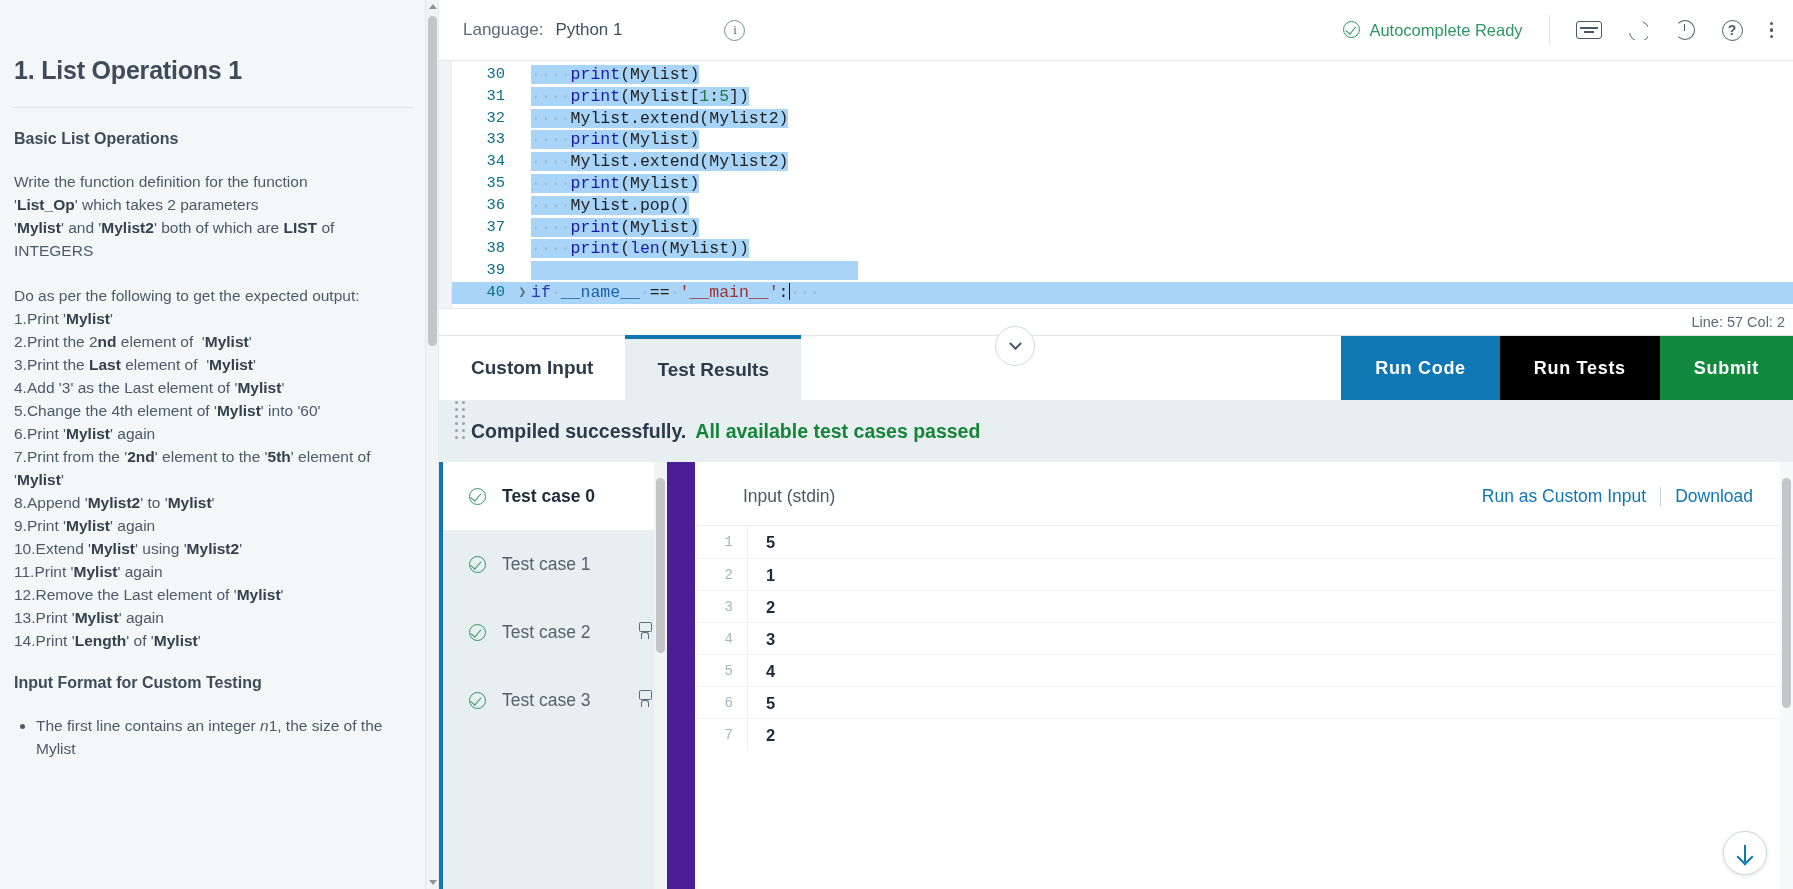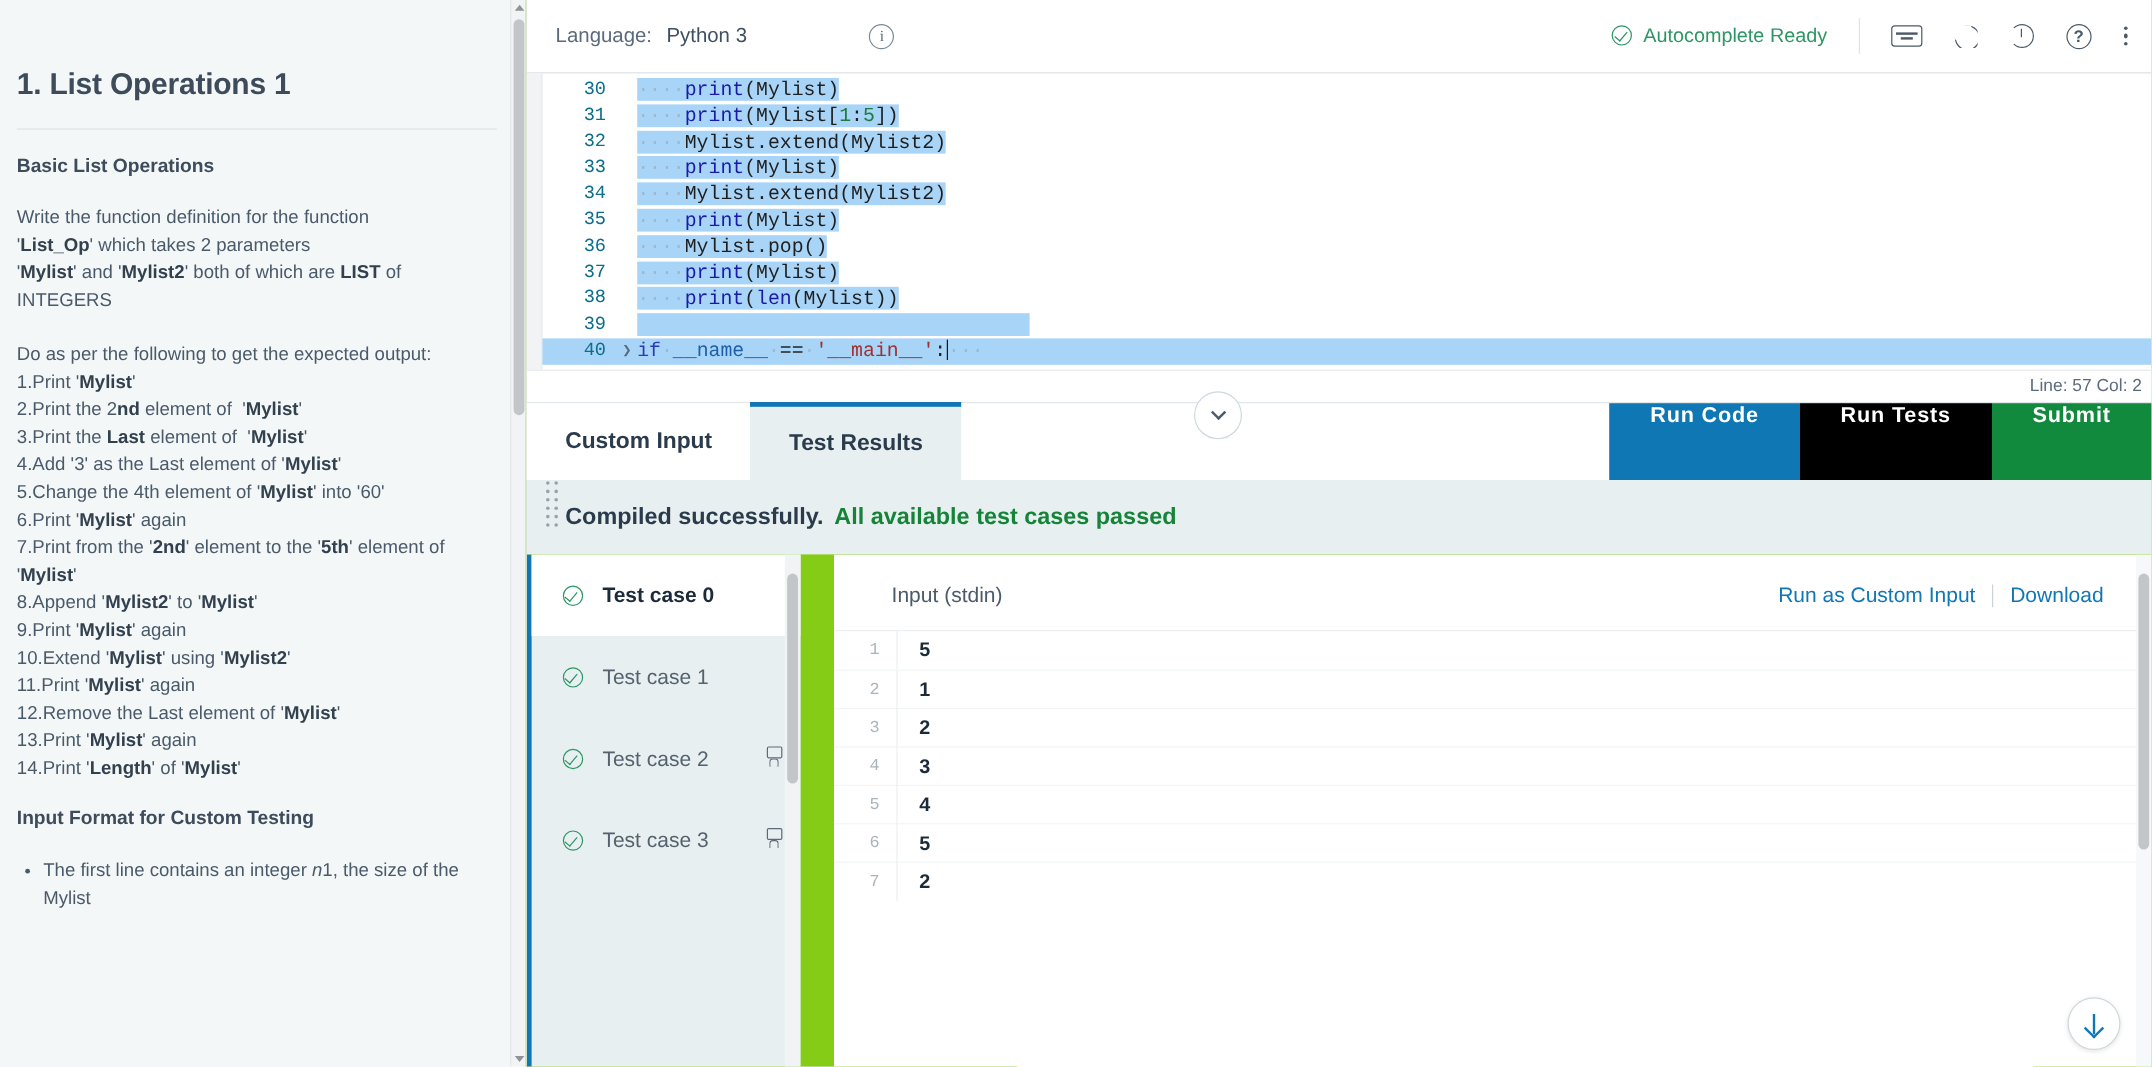--- a/index.html
+++ b/index.html
@@ -62,21 +62,21 @@
     position: absolute; left: 455px; top: 398px; width: 10px; height: 44px;
     display: grid; grid-template-columns: 3px 3px; gap: 4px;
     align-content: center; justify-content: center; z-index: 30;
   }
   .drag-handle span { width: 3px; height: 3px; background: #9aa2a8; border-radius: 50%; display: block; }
 
   
   .right-pane {
     flex: 1 1 auto; height: 889px;
     display: flex; flex-direction: column;
-    background: #84cc16; position: relative;
+    background: #4c1d95; position: relative;
     border-left: 1px solid #e6e9ea;
   }
 
   
   .editor-bar {
     height: 61px; flex: 0 0 61px;
     display: flex; align-items: center;
     border-bottom: 1px solid #e4e8ea; background: #fff;
     padding: 0 20px 0 24px;
   }
@@ -183,21 +183,21 @@
     border-top: 1px solid #dfe5e8; background: #fff; position: relative;
   }
   .tab {
     display: flex; align-items: center; padding: 0 32px;
     font-size: 19px; font-weight: bold; color: #2b3b4b; cursor: pointer;
   }
   .tab.active { background: #e7eff0; border-top: 4px solid #1077b5; margin-top: -1px; }
   .tab.inactive { background: #fff; }
   .tabs-spacer { flex: 1 1 auto; }
   .act-btn {
-    display: flex; align-items: flex-start; justify-content: center;
+    display: flex; align-items: center; justify-content: center;
     font-size: 18px; font-weight: bold; letter-spacing: 0.7px; color: #fff;
     padding: 0 34px; cursor: pointer; white-space: nowrap;
   }
   .btn-run { background: #1077b5; }
   .btn-tests { background: #000000; }
   .btn-submit { background: #128a3d; }
 
   
   .banner {
     flex: 0 0 62px; background: #e7eff0;
@@ -330,21 +330,21 @@
       <span></span>
       <span></span>
       <span></span>
       <span></span>
   </div>
 
   <div class="right-pane">
 
     <div class="editor-bar">
       <span class="lang-label">Language:</span>
-      <span class="lang-value">Python 3</span>
+      <span class="lang-value">Python 1</span>
       <span class="info-icon">i</span>
       <span class="bar-spacer"></span>
       <span class="autocomplete">
         <span class="check-circle"></span>
         <span>Autocomplete Ready</span>
       </span>
       <span class="bar-div"></span>
       <span class="bar-icons">
         <span class="ic">
           <span class="kbd-icon">

